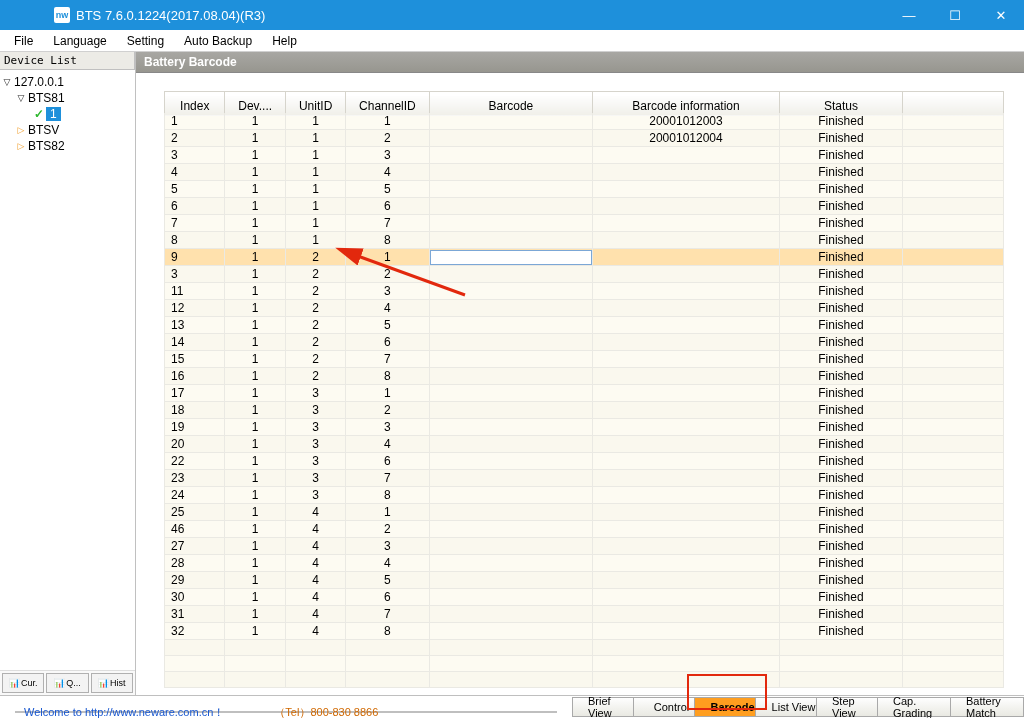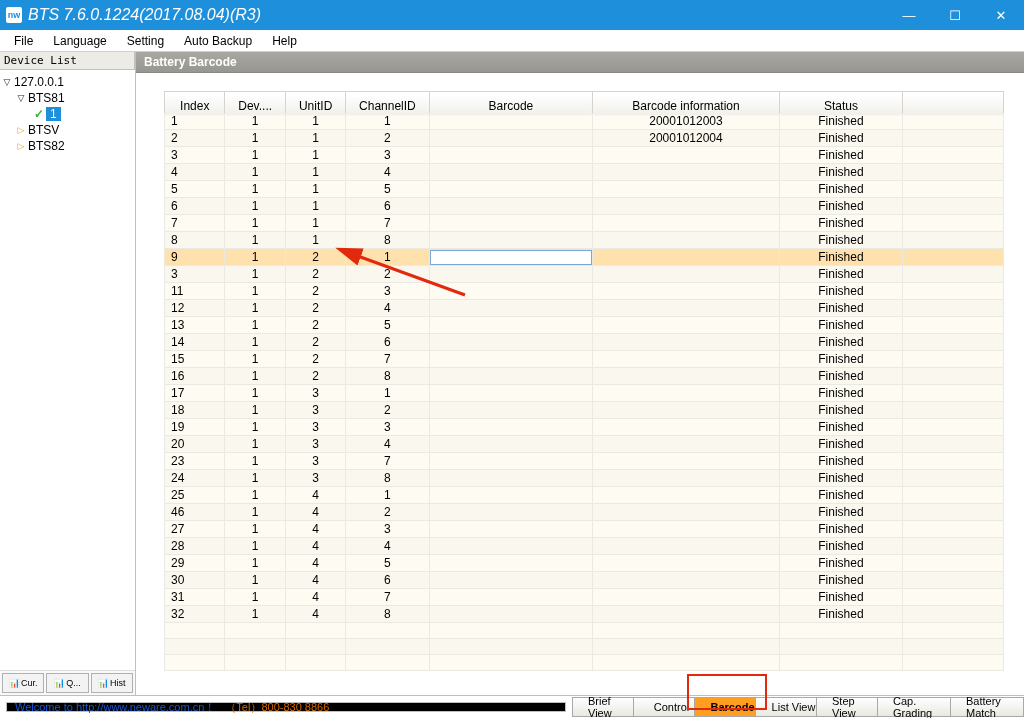--- a/index.html
+++ b/index.html
@@ -1,20 +1,20 @@
 <!DOCTYPE html>
 <html><head>
 <meta charset="utf-8">
 <style>
   * { box-sizing: border-box; margin: 0; padding: 0; }
   body { font-family: "Segoe UI", Tahoma, sans-serif; font-size: 12px; background: #fff; width: 1024px; height: 718px; overflow: hidden; display: flex; flex-direction: column; }
   
   .titlebar { background: #1e90db; color: #fff; height: 30px; display: flex; align-items: center; padding: 0 0 0 6px; }
-  .titlebar .app-icon { width: 16px; height: 16px; background: #fff; color: #1e90db; font-size: 9px; font-weight: bold; display: inline-flex; align-items: center; justify-content: center; border-radius: 2px; margin-right: 6px; }
-  .titlebar .title-text { font-size: 16px; font-style: italic; }
+  .titlebar .app-icon { width: 16px; height: 16px; background: #fff; color: #1e90db; font-size: 9px; font-weight: bold; display: inline-flex; align-items: center; justify-content: center; border-radius: 2px; margin-right: 6px; margin-left: 48px; }
+  .titlebar .title-text { font-size: 13px; }
   .titlebar .ctrls { margin-left: auto; display: flex; }
   .titlebar .ctrls span { width: 46px; height: 30px; display: flex; align-items: center; justify-content: center; font-size: 13px; }
   
   .menubar { background: #fff; height: 22px; display: flex; align-items: stretch; border-bottom: 1px solid #d0d0d0; padding-left: 4px; }
   .menubar .item { padding: 0 10px; display: flex; align-items: center; }
   
   .main { flex: 1; display: flex; min-height: 0; }
   .sidebar { width: 136px; border-right: 1px solid #c0c0c0; display: flex; flex-direction: column; background: #f9f9f9; }
   .sidebar-header { background: #ecebe6; border: 1px solid #c0c0c0; border-left: none; border-top: none; font-family: Consolas, monospace; padding: 2px 4px; font-size: 11px; }
   .tree { flex: 1; padding: 4px 2px; font-size: 12px; background: #fff; overflow: auto; }
@@ -40,21 +40,21 @@
   tbody tr.highlight td { background: #ffe1ad !important; }
   tbody td.edit-cell { background: #fff !important; padding: 0; }
   tbody td.edit-cell input { width: 100%; height: 15px; border: 1px solid #7ba7d6; font-size: 12px; padding: 0 2px; }
   thead th.last, tbody td.last { width: 80px; }
   col.c-idx { width: 48px; } col.c-dev { width: 48px; } col.c-unit { width: 48px; } col.c-chan { width: 66px; } col.c-bar { width: 130px; } col.c-binf { width: 148px; } col.c-stat { width: 98px; } col.c-last { width: auto; }
   
   .arrow-anno { position: fixed; left: 335px; top: 245px; pointer-events: none; }
   .arrow-anno svg { overflow: visible; }
   
   .bottombar { height: 23px; display: flex; border-top: 1px solid #bfbfbf; background: #fff; font-size: 11px; }
-  .status-msg { flex: 1; background: #000000; color: #1756cf; display: flex; align-items: center; padding: 0 8px; border: 1px solid #bfbfbf; margin: 6px; }
+  .status-msg { flex: 1; background: #fef9c3; color: #1756cf; display: flex; align-items: center; padding: 0 8px; border: 1px solid #bfbfbf; margin: 15px; gap: 40px; }
   .status-msg .tel { color: #d06800; margin-left: 10px; }
   .tab-btn { width: 62px; border: 1px solid #a9a9a9; background: linear-gradient(#fefefe, #e9e9e2); display: flex; align-items: center; justify-content: center; margin: 1px 0 1px 0; padding-left: 15px; }
   .tab-btn + .tab-btn { margin-left: -1px; }
   .tab-btn.active { background: #ff9e1f; color: #000; font-weight: bold; }
   .highlight-box { position: fixed; left: 687px; top: 674px; width: 80px; height: 36px; border: 2px solid #e2280d; }
 </style>
 </head>
 <body>
 
 <div class="titlebar">
@@ -331,20 +331,30 @@
                 <td></td>
                 <td class="binf"></td>
                 <td class="status">Finished</td>
                 <td class="last"></td>
               </tr>
               <tr>
                 <td class="idx">20</td>
                 <td>1</td>
                 <td>3</td>
                 <td>4</td>
+                <td></td>
+                <td class="binf"></td>
+                <td class="status">Finished</td>
+                <td class="last"></td>
+              </tr>
+              <tr>
+                <td class="idx">22</td>
+                <td>1</td>
+                <td>3</td>
+                <td>6</td>
                 <td></td>
                 <td class="binf"></td>
                 <td class="status">Finished</td>
                 <td class="last"></td>
               </tr>
               <tr>
                 <td class="idx">23</td>
                 <td>1</td>
                 <td>3</td>
                 <td>7</td>

